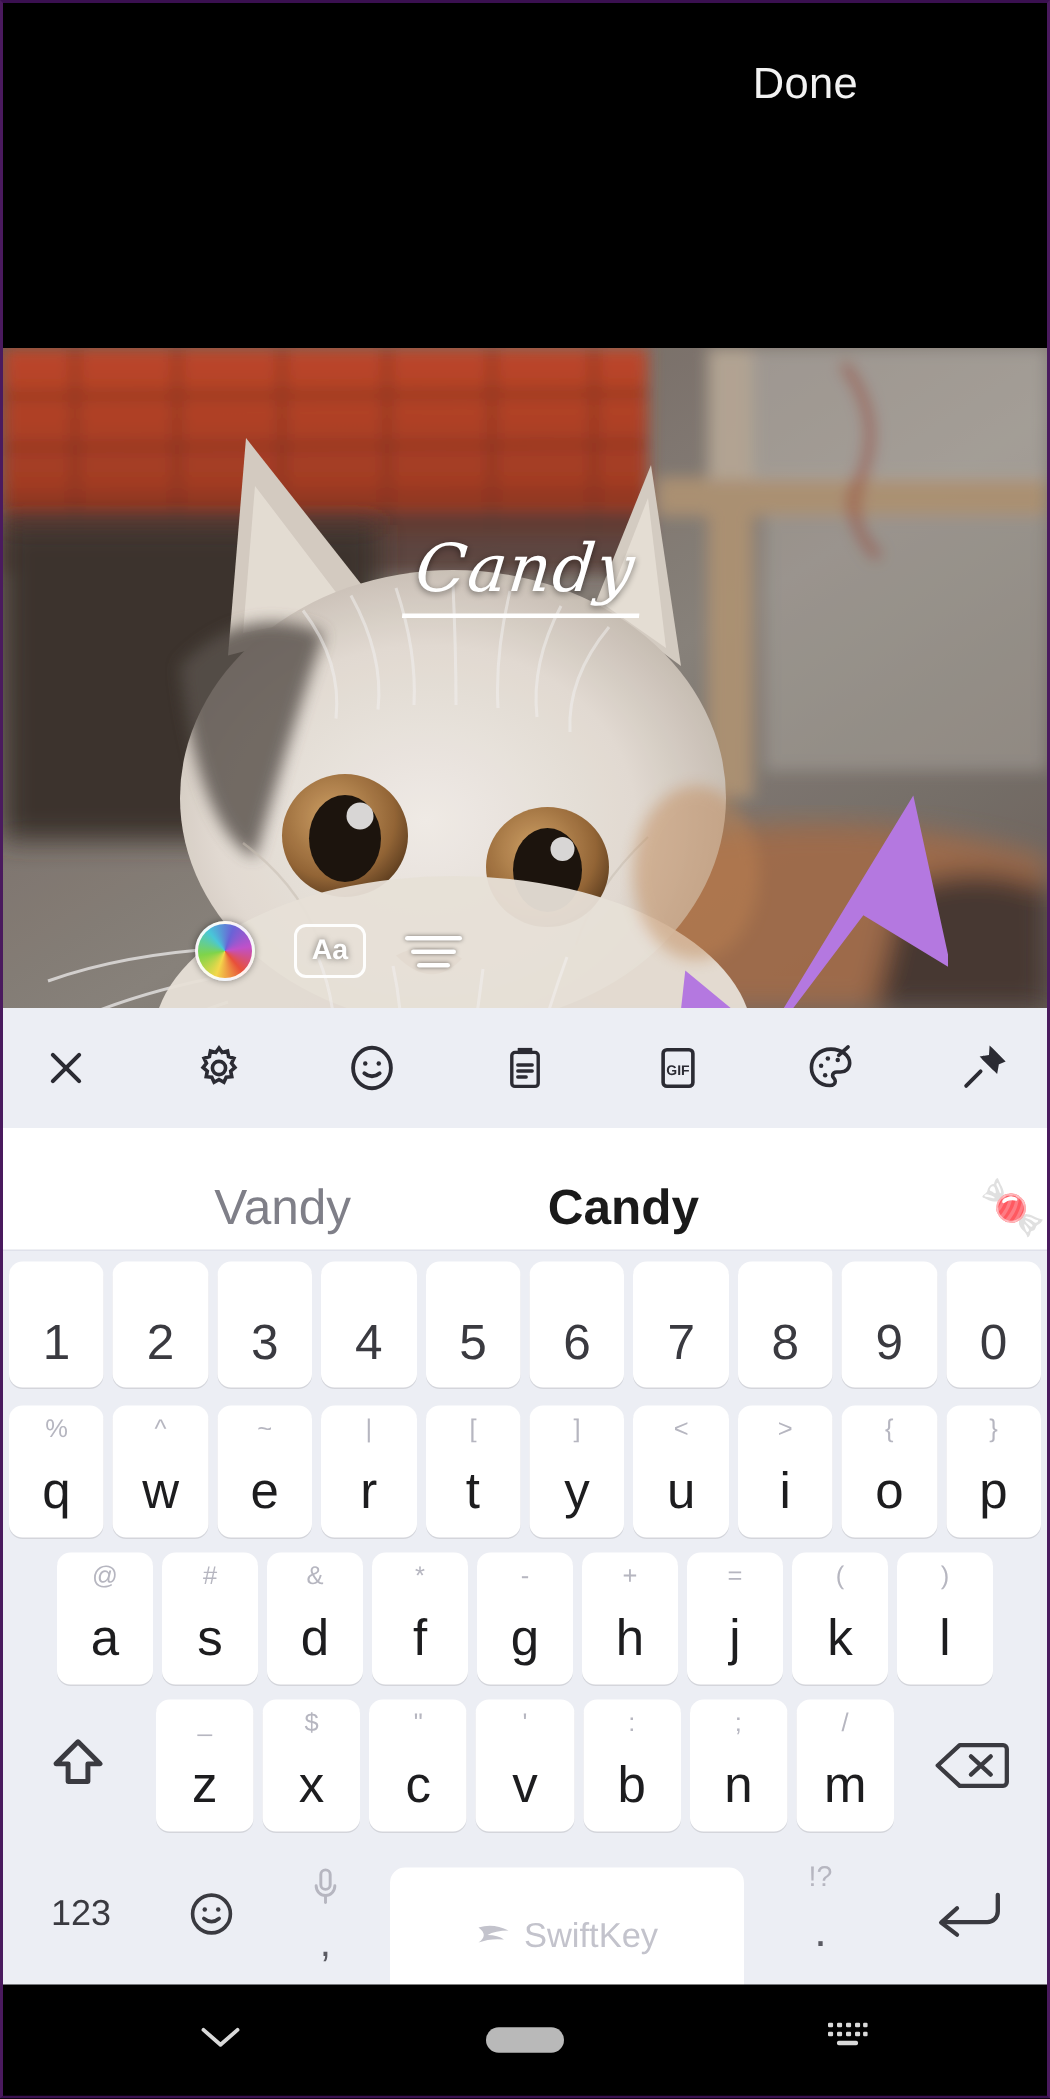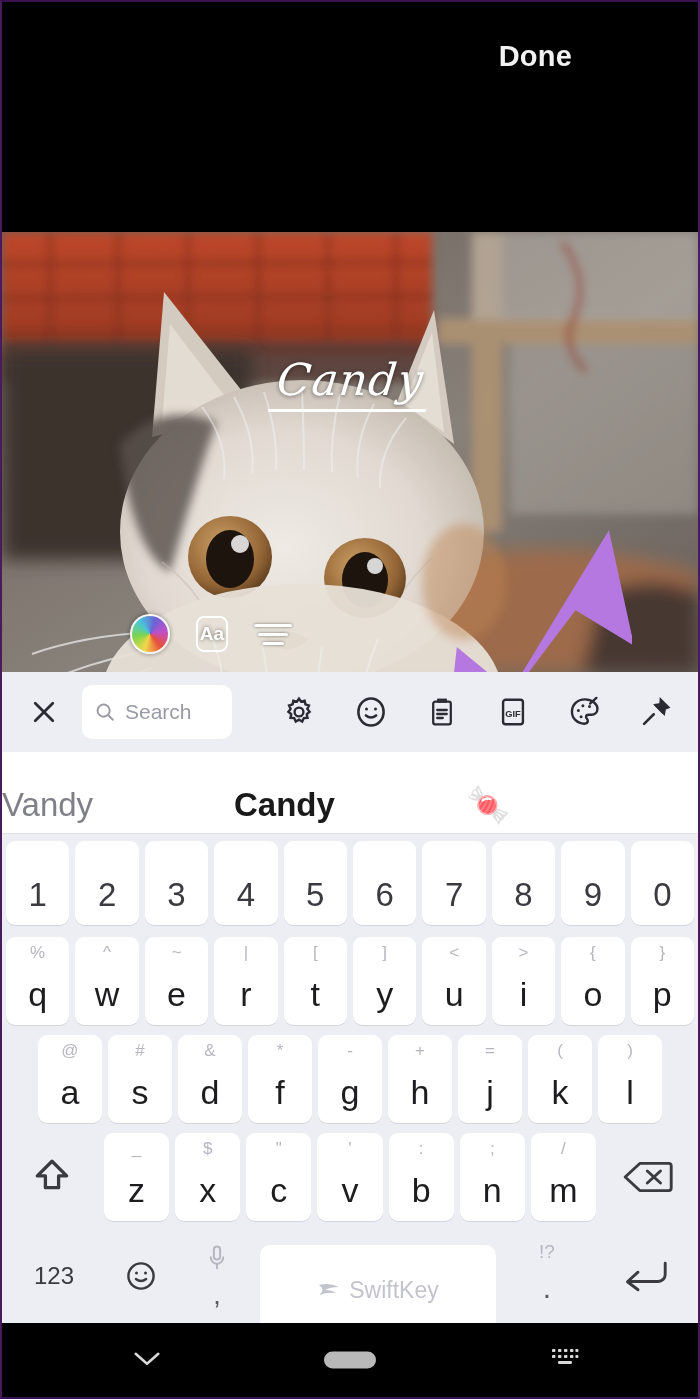--- a/index.html
+++ b/index.html
@@ -17,21 +17,20 @@
     border-right: 2px solid #4a1a5e;
     border-top: 2px solid #3a1050;
     border-bottom: 2px solid #3a1050;
   }
 
   
   #topbar {
     position: absolute; left: 0; top: 0;
     width: 588px; height: 230px;
     background: #000;
-    font-weight: bold;
   }
   #done-button {
     position: absolute; right: 18px; top: 38px;
     color: #f2f2f2;
     font-size: 29px;
     letter-spacing: 0.2px;
     cursor: pointer;
   }
 
   
@@ -82,21 +81,21 @@
     width: 40px; height: 40px; border-radius: 50%;
     border: 2.5px solid rgba(255,255,255,0.92);
     background:
       conic-gradient(from 200deg,
         #f3d84b 0deg, #7fd44a 60deg, #49c7d8 120deg,
         #6a63d6 180deg, #c050c9 240deg, #e8503a 300deg, #f3d84b 360deg);
     box-shadow: 0 0 5px rgba(0,0,0,0.4);
     cursor: pointer; flex: 0 0 auto;
   }
   .font-btn {
-    width: 32px; height: 36px; border-radius: 8px;
+    width: 48px; height: 36px; border-radius: 8px;
     border: 2.5px solid rgba(255,255,255,0.95);
     color: #fff; font-size: 19px; font-weight: 600;
     display: flex; align-items: center; justify-content: center;
     text-shadow: 0 0 4px rgba(0,0,0,0.5);
     cursor: pointer; flex: 0 0 auto;
   }
   .align-btn {
     width: 38px; height: 34px;
     display: flex; flex-direction: column; justify-content: center;
     gap: 6px; cursor: pointer; flex: 0 0 auto;
@@ -146,21 +145,21 @@
   }
   #kb-search .ph { color: #9a9aa6; font-size: 21px; }
   .tb-space { flex: 1 1 auto; }
 
   
   #prediction-bar {
     height: 82px; background: #fff;
     display: flex; align-items: center;
     border-bottom: 1px solid #dfe1ea;
   }
-  .pred { flex: 1 1 0; text-align: left; cursor: pointer; margin-top: 24px; }
+  .pred { flex: 1 1 0; text-align: right; cursor: pointer; margin-top: 24px; }
   .pred.normal { color: #7f7f88; font-size: 33px; }
   .pred.selected { color: #1a1a1a; font-size: 33px; font-weight: 700; }
   .pred.emoji { font-size: 36px; }
 
   
   .kb-row { display: flex; align-items: center; justify-content: center;
             height: 98px; padding: 0 4px; gap: 6px; }
   .key {
     position: relative;
     background: #ffffff;
@@ -379,27 +378,20 @@
   <div id="keyboard">
 
     <div id="kb-toolbar">
       <div class="tb-icon">
         <svg width="30" height="30" viewBox="0 0 24 24" stroke="#2b2b33" stroke-width="2.2" fill="none" stroke-linecap="round">
           <line x1="5" y1="5" x2="19" y2="19"></line>
             <line x1="19" y1="5" x2="5" y2="19"></line>
         </svg>
       </div>
 
-      <div id="kb-search">
-        <svg width="22" height="22" viewBox="0 0 24 24" stroke="#9a9aa6" stroke-width="2.1" fill="none" stroke-linecap="round">
-          <circle cx="10.5" cy="10.5" r="6.6"></circle>
-            <line x1="15.4" y1="15.4" x2="20.5" y2="20.5"></line>
-        </svg>
-        <span class="ph">Search</span>
-      </div>
 
       <div class="tb-space"></div>
 
       <div class="tb-icon">
         <svg width="34" height="34" viewBox="0 0 24 24" stroke="#2b2b33" stroke-width="1.7" fill="none">
           <circle cx="12" cy="12" r="3.1"></circle>
           <path d="M12 2.6l1.5 2.1 2.5-.7.5 2.6 2.5.8-1.1 2.4 1.6 2-2 1.7.5 2.6-2.6.2-1.1 2.4L12 17.4
                    l-2.3 1.3-1.1-2.4-2.6-.2.5-2.6-2-1.7 1.6-2L5 7.4l2.5-.8.5-2.6 2.5.7z"></path>
         </svg>
       </div>

